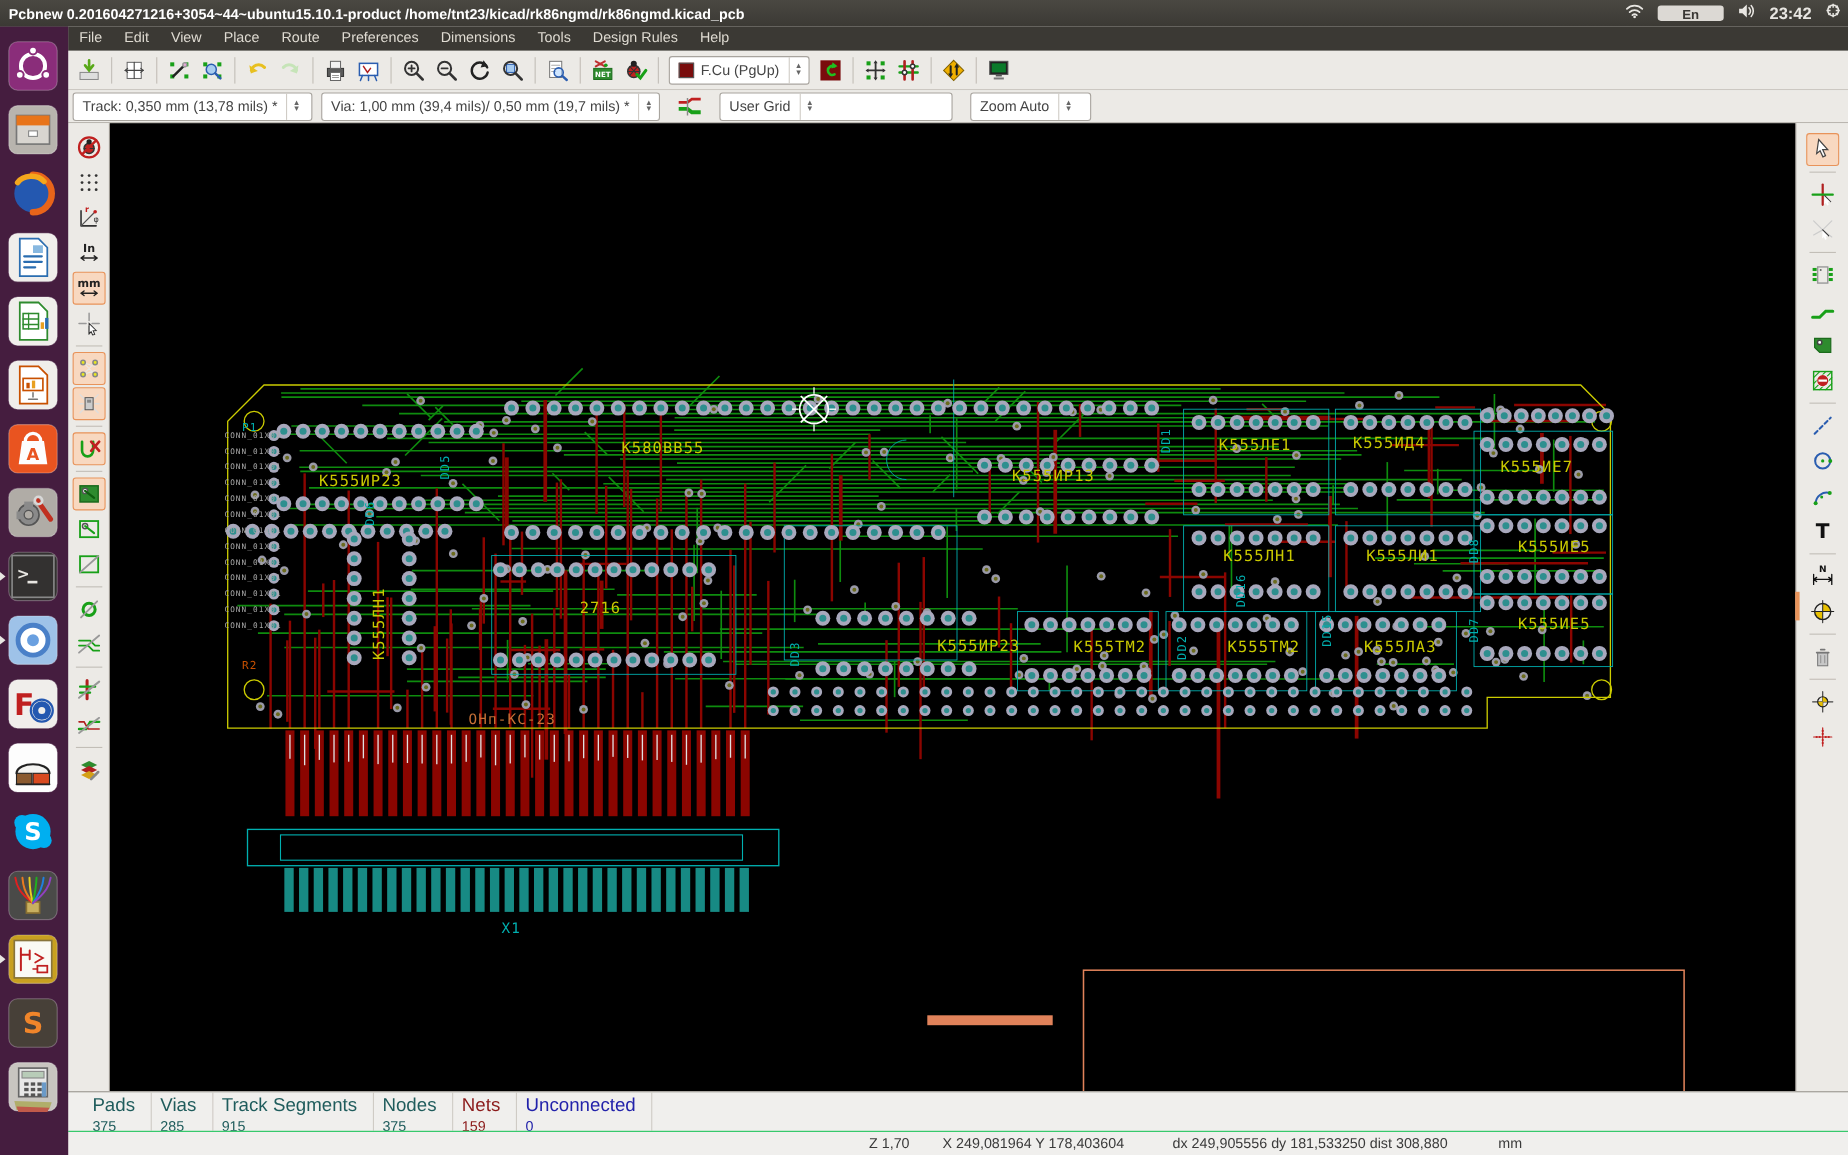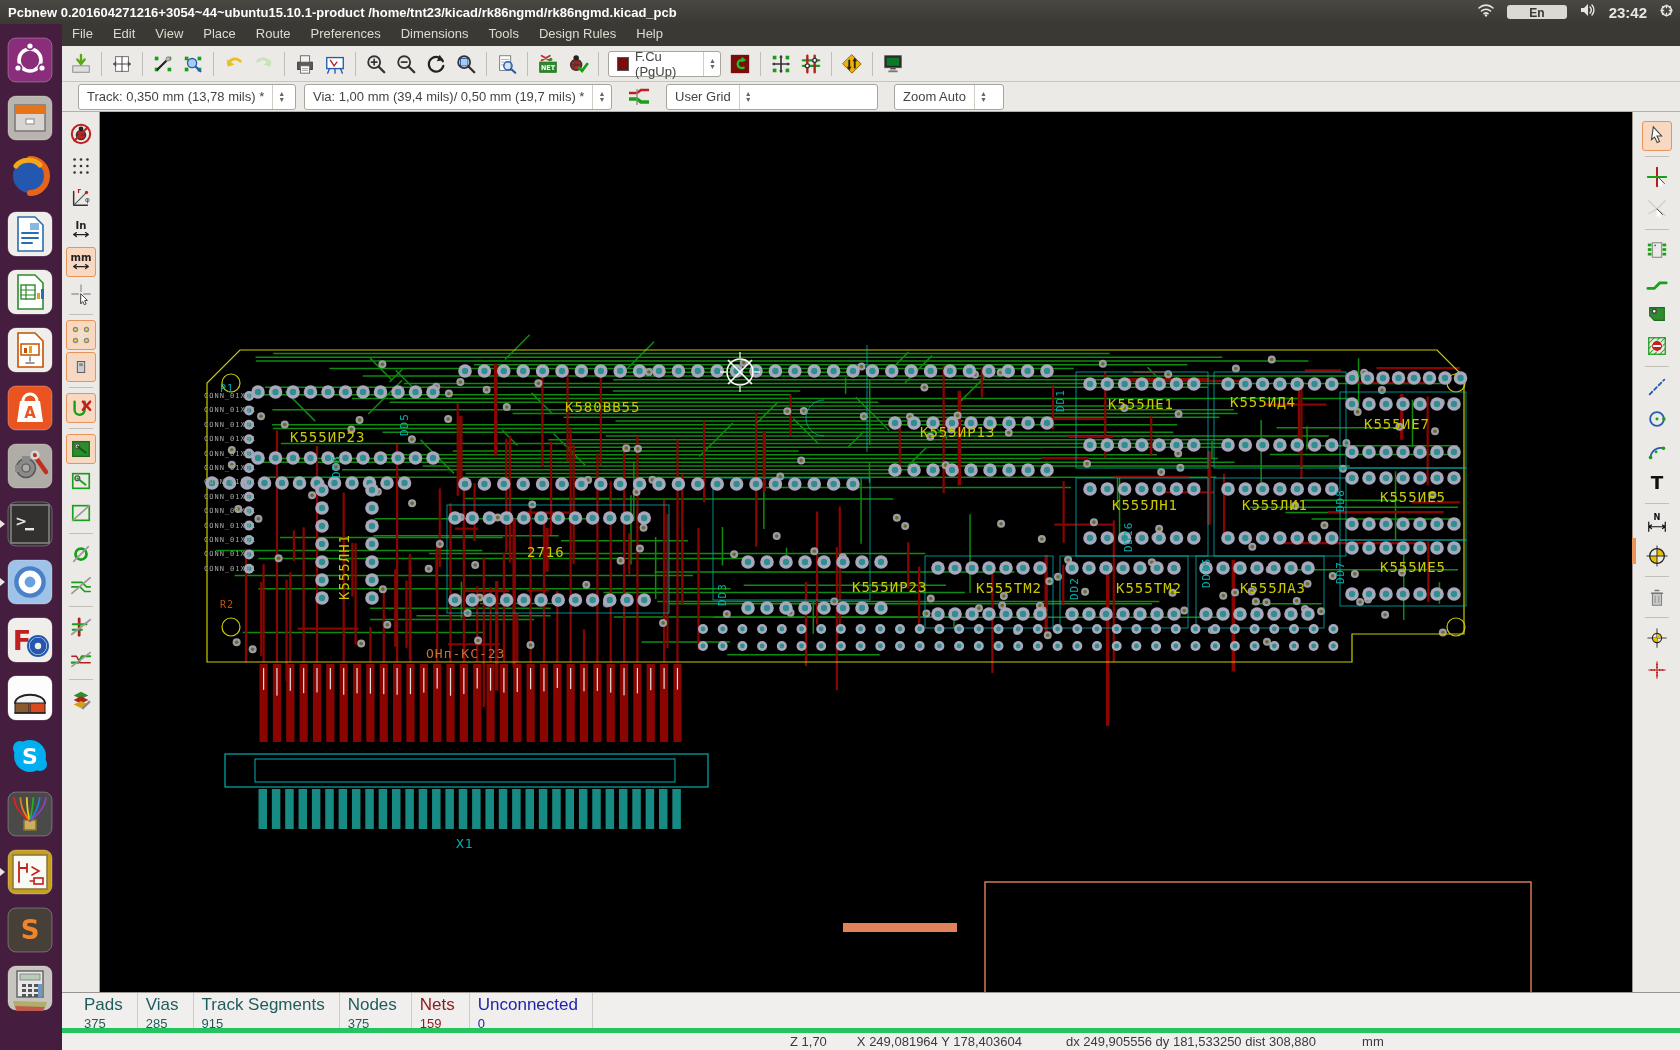--- a/index.html
+++ b/index.html
@@ -19,21 +19,21 @@
   
   #menubar { position:absolute; left:62px; top:24px; width:1618px; height:22px;
     background:#3b3934; display:flex; z-index:40; }
   #menubar .mi { color:#dfdbd2; font-size:13px; padding:2px 10px; cursor:default; }
   #menubar-fill { position:absolute; left:0; top:24px; width:62px; height:22px; background:#3b3934; z-index:39;}
 
   
   #toolbar1 { position:absolute; left:62px; top:46px; width:1618px; height:36px;
     background:#ECEAE6; border-bottom:1px solid #c9c5be; display:flex; align-items:center; padding-left:4px; }
   #toolbar2 { position:absolute; left:62px; top:82px; width:1618px; height:30px;
-    background:#ECEAE6; border-bottom:1px solid #b5b1aa; display:flex; align-items:center; padding-left:12px; }
+    background:#ECEAE6; border-bottom:1px solid #b5b1aa; display:flex; align-items:center; padding-left:0; }
   .tbtn { width:30px; height:30px; border:1px solid transparent; border-radius:3px;
     display:flex; align-items:center; justify-content:center; }
   .tsep { width:1px; height:24px; background:#c2beb7; margin:0 5px; }
   .combo { height:26px; background:#fff; border:1px solid #a8a49e; border-radius:3px;
     display:flex; align-items:center; font-size:13px; color:#444; padding:0 4px 0 8px; margin:0 4px; }
   .combo .spin { margin-left:auto; display:flex; flex-direction:column; align-items:center;
     border-left:1px solid #d0ccc6; padding-left:5px; margin-left:8px; height:100%; justify-content:center; color:#666; }
   .combo .spin div { font-size:7px; line-height:6px; }
   .swatch { width:14px; height:14px; background:#7a0c0c; border:1px solid #555; margin-right:6px; }
 
@@ -59,21 +59,21 @@
   
   #canvas { position:absolute; left:100px; top:112px; width:1532px; height:880px; background:#000; }
 
   
   #statusbar { position:absolute; left:62px; top:992px; width:1618px; height:36px;
     background:#f0efed; border-top:1px solid #9a968f; display:flex; padding-left:14px; }
   .sfield { padding:2px 14px 0 8px; border-right:1px solid #cfcbc5; min-width:48px; }
   .sfield .lab { font-size:17px; }
   .sfield .val { font-size:13px; margin-top:1px; }
   #coordbar { position:absolute; left:62px; top:1028px; width:1618px; height:22px;
-    background:#f0efed; border-top:5px solid #22c55e; display:flex; align-items:center; font-size:13px; color:#3a3a3a; }
+    background:#f0efed; border-top:1px solid #22c55e; display:flex; align-items:center; font-size:13px; color:#3a3a3a; }
   #coordbar span { white-space:pre; }
 </style>
 </head>
 <body>
 
 <div id="app">
 
   <div id="titlebar">
     <div id="title-text">Pcbnew 0.201604271216+3054~44~ubuntu15.10.1-product /home/tnt23/kicad/rk86ngmd/rk86ngmd.kicad_pcb</div>
     <div id="tray">
@@ -227,21 +227,21 @@
       </div>
       <div class="tbtn">
         <svg viewBox="0 0 24 24" width="22" height="22">
           <circle cx="10" cy="13" r="6" fill="#c02020" stroke="#333" stroke-width="1.5"></circle>
           <circle cx="10" cy="5.5" r="3" fill="#222"></circle>
           <path d="M4 13h12M6 8l8 9M14 8l-8 9" stroke="#333" stroke-width="1" fill="none" stroke-linecap="round"></path>
           <path d="M13 16l3.5 3.5L22 12" stroke="#18a018" stroke-width="3" fill="none" stroke-linecap="round"></path>
         </svg>
       </div>
       <div class="tsep"></div>
-      <div class="combo" style="width: 113px;">
+      <div class="combo" style="width: 128px;">
         <span class="swatch"></span>
         <span>F.Cu (PgUp)</span>
         <span class="spin">
           <div>▲</div>
           <div>▼</div>
         </span>
       </div>
       <div class="tbtn">
         <svg viewBox="0 0 24 24" width="22" height="22">
           <rect x="2" y="2" width="20" height="20" fill="#7a0c0c"></rect>

